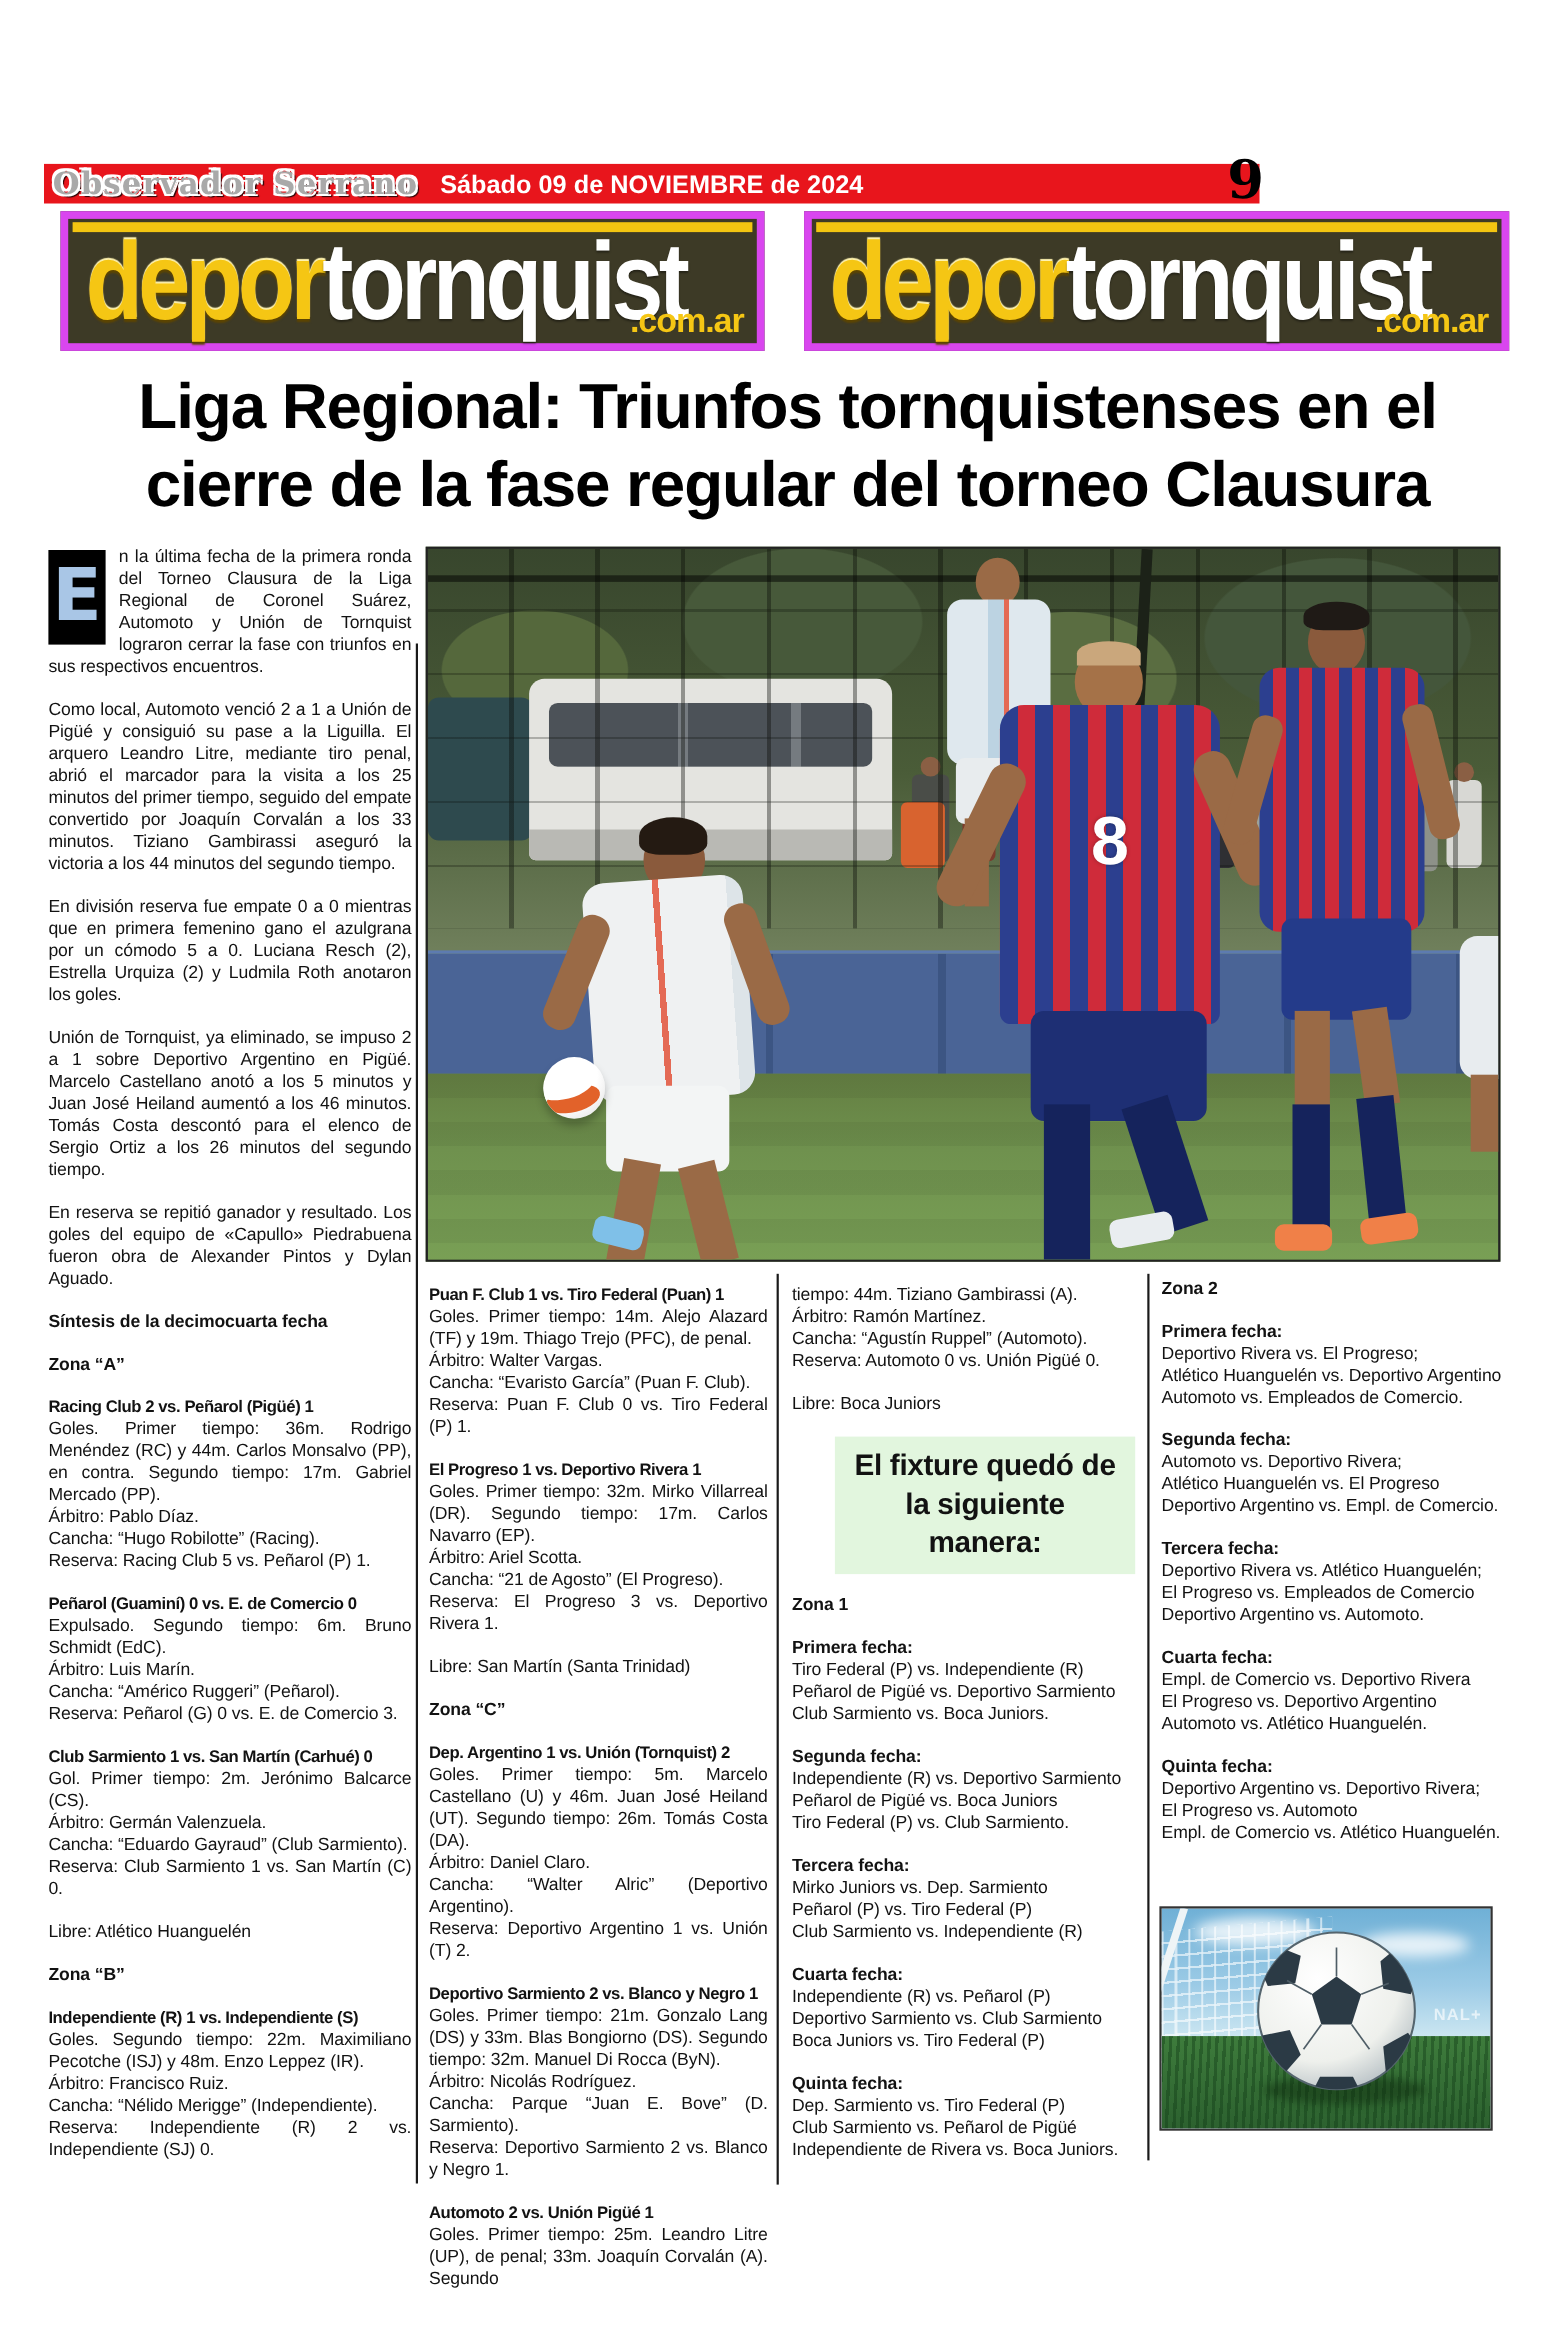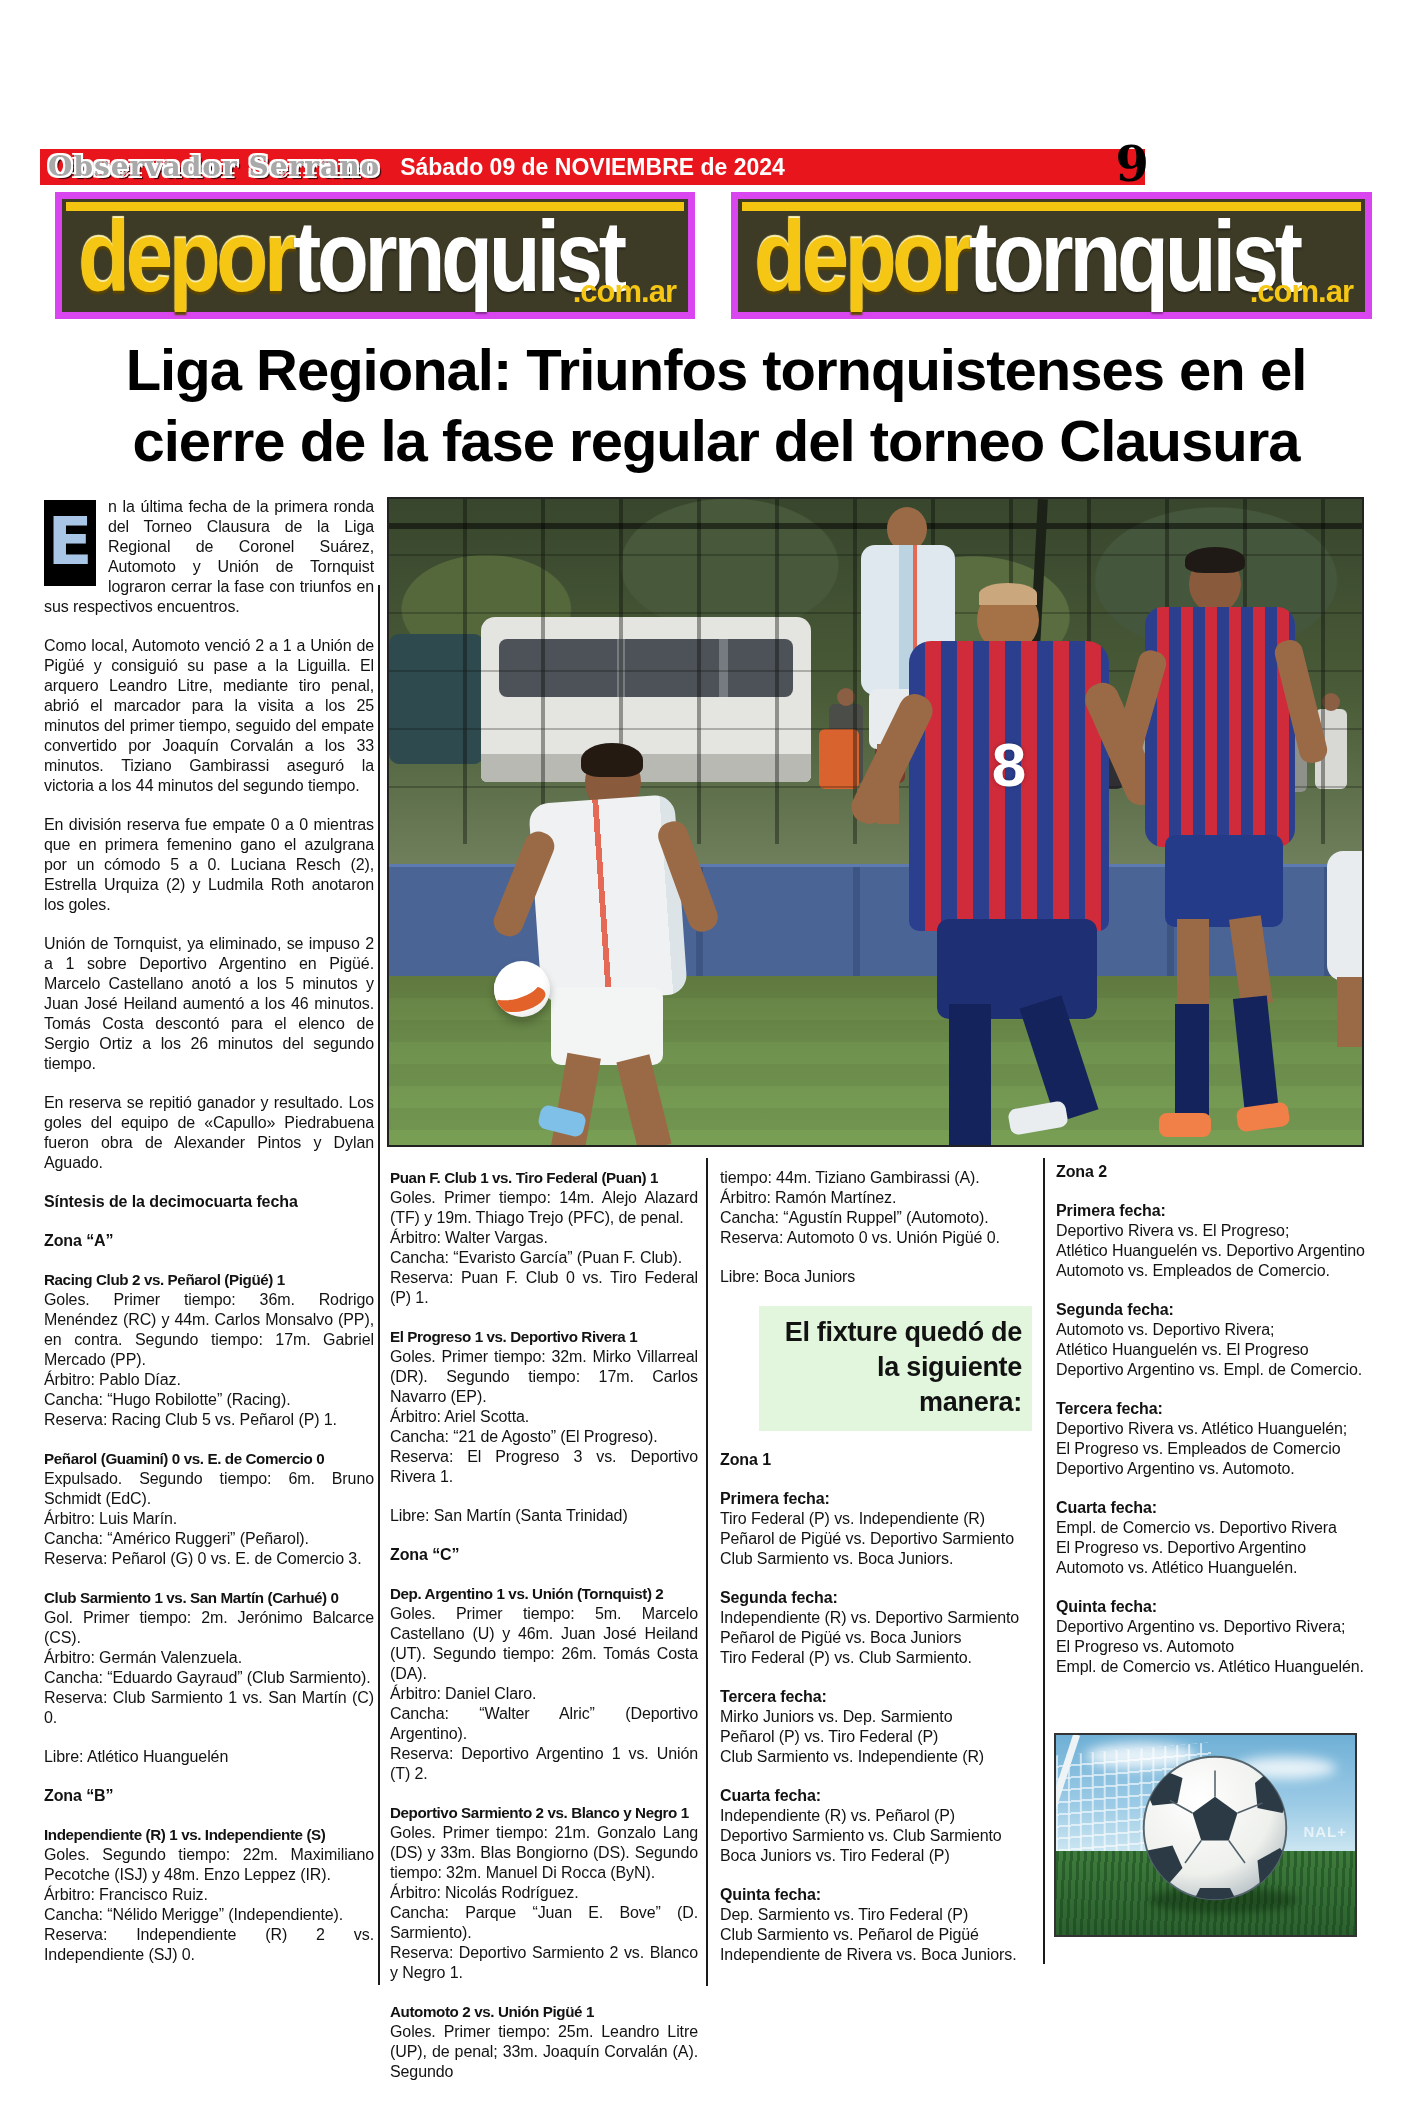--- a/index.html
+++ b/index.html
@@ -40,21 +40,21 @@
   .para { margin-bottom:19px; }
   .match { margin-bottom:19px; }
   .match-title { font-weight:bold; font-size:15.2px; letter-spacing:-.4px; }
   .sect-heading { font-weight:bold; margin-bottom:19px; }
   .libre { margin-bottom:19px; }
   .dropcap { float:left; width:52px; height:86px; background:#000; color:#a9c6e6; text-align:center;
              font-family:"DejaVu Sans",sans-serif; font-weight:bold; font-size:66px; line-height:84px;
              margin:3px 12px 0 0; }
   .credit { font-weight:bold; font-style:italic; margin-bottom:19px; }
   .fixture-box { background:#e2f6de; padding:9px 10px 11px 10px; margin-bottom:19px; font-weight:bold;
-                 font-size:27px; line-height:35px; text-align:right; letter-spacing:-.3px;margin-left:39px; }
+                 font-size:27px; line-height:35px; text-align:center; letter-spacing:-.3px;margin-left:39px; }
   .fx-block { margin-bottom:19px; }
   .fx-heading { font-weight:bold; }
 
   
   .vrule { position:absolute; width:2px; background:#1a1a1a; }
   #rule1 { left:378px;  top:585px;  height:1400px; }
   #rule2 { left:706px;  top:1158px; height:828px; }
   #rule3 { left:1043px; top:1158px; height:806px; }
 
   

